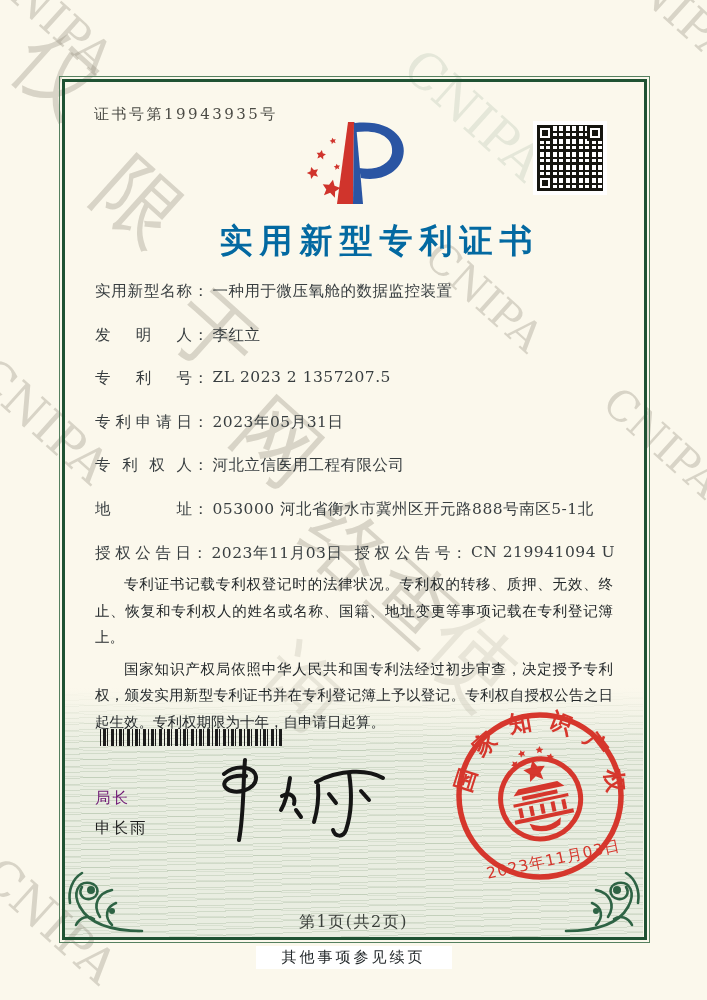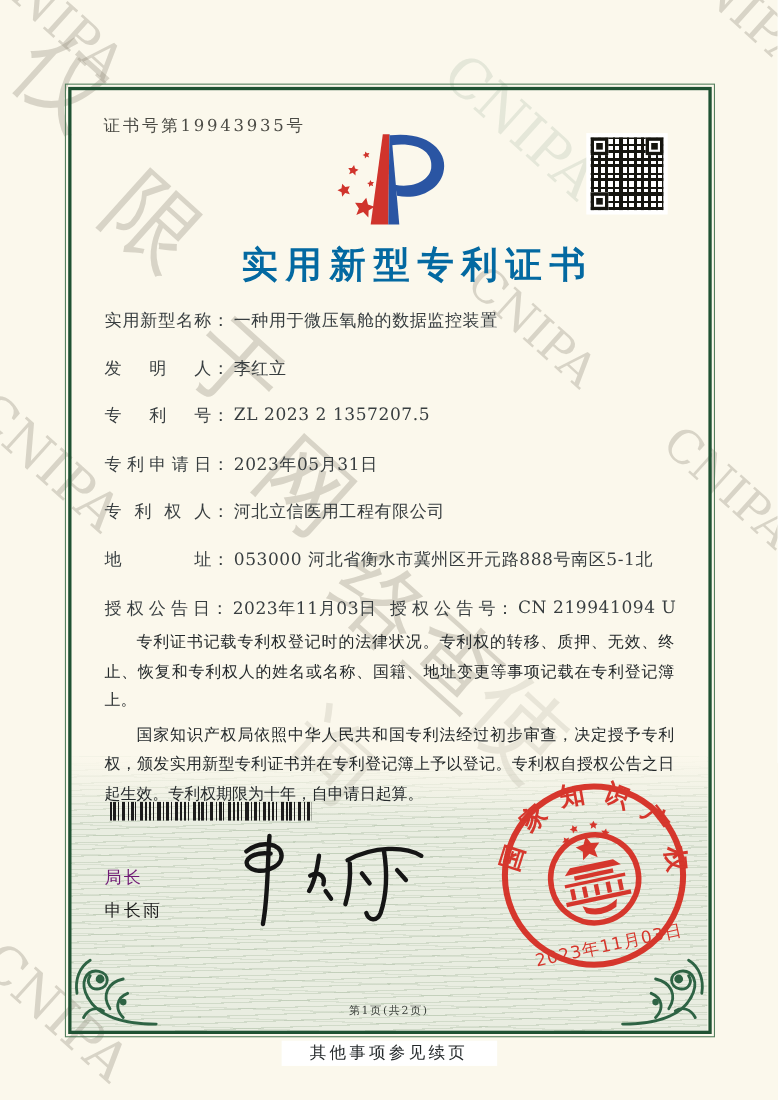--- a/index.html
+++ b/index.html
@@ -63,21 +63,21 @@
   .paragraphs p{margin:0;text-indent:2em;}
   .paragraphs p + p{margin-top:5px;}
 
   .barcode{position:absolute;left:100px;top:729px;width:183px;height:17px;
     background:repeating-linear-gradient(90deg,#1c1c1c 0 1.5px,rgba(0,0,0,0) 1.5px 3px,#1c1c1c 3px 5.5px,rgba(0,0,0,0) 5.5px 7px,#1c1c1c 7px 8px,rgba(0,0,0,0) 8px 11px,#1c1c1c 11px 14px,rgba(0,0,0,0) 14px 16px);}
   .officer-title{position:absolute;left:95px;top:788px;font-size:15.5px;letter-spacing:2px;color:#701a75;font-family:"Liberation Sans","DejaVu Sans",sans-serif;}
   .officer-name{position:absolute;left:95px;top:818px;font-size:15.5px;letter-spacing:2px;color:#1e1e1e;font-family:"Liberation Sans","DejaVu Sans",sans-serif;}
   .signature{position:absolute;left:190px;top:752px;width:205px;height:95px;}
   .seal{position:absolute;left:450px;top:701px;width:180px;height:190px;z-index:5;opacity:0.92;}
 
-  .page-info{position:absolute;left:59px;top:912px;width:589px;text-align:center;font-size:10px;letter-spacing:1.5px;color:#3a3f3a;}
+  .page-info{position:absolute;left:59px;top:912px;width:589px;text-align:center;font-size:16px;letter-spacing:1.5px;color:#3a3f3a;}
   .note-box{position:absolute;left:50%;top:946px;transform:translateX(-50%);background:#ffffff;padding:2px 26px;font-size:15px;letter-spacing:3px;color:#24292b;white-space:nowrap;}
 
   .flourish{position:absolute;z-index:3;width:80px;height:80px;pointer-events:none;}
   .fl-left{left:66px;top:859px;}
   .fl-right{left:562px;top:859px;transform:scaleX(-1);}
 </style>
 </head>
 <body>
 
 <div class="page">

